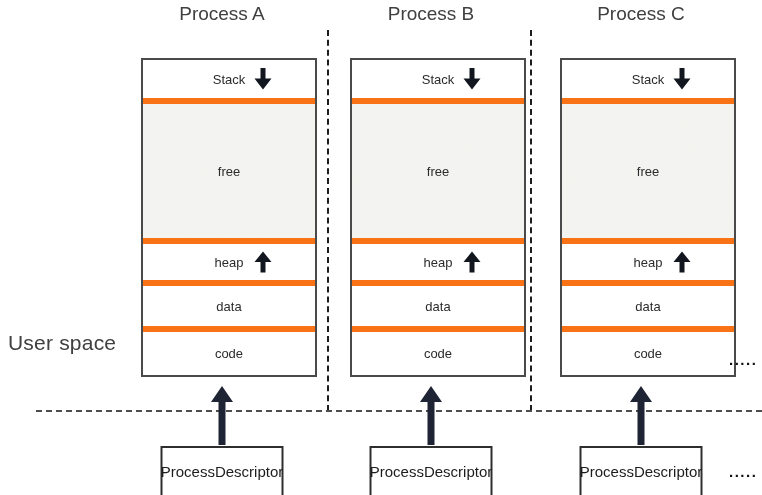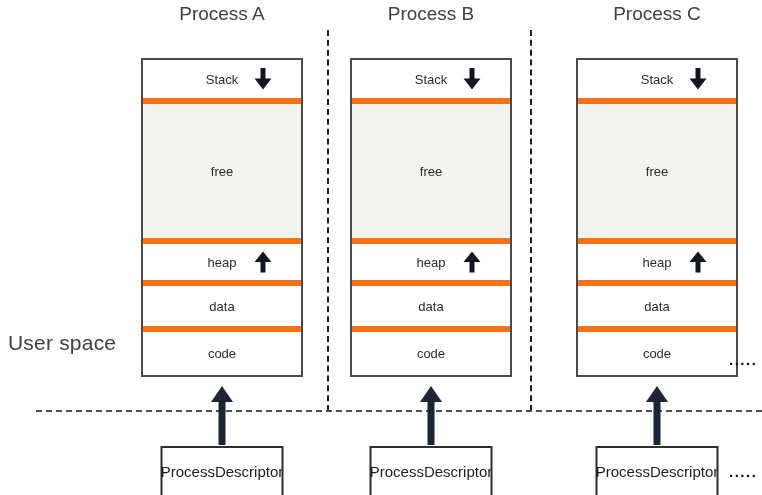--- a/index.html
+++ b/index.html
@@ -48,38 +48,38 @@
 
   
   .proc {
     position: absolute;
     top: 0;
     width: 162px;
     height: 495px;
   }
   .proc.col-a { left: 141px; }
   .proc.col-b { left: 350px; }
-  .proc.col-c { left: 576px; padding-left: 16px; }
+  .proc.col-c { left: 560px; padding-left: 16px; }
 
   .proc-title {
     position: absolute;
     top: 3px;
     left: 0;
     width: 100%;
     text-align: center;
     font-size: 19px;
     color: #404040;
     white-space: nowrap;
   }
 
   .mem-box {
     position: absolute;
     top: 58px;
     left: 0;
-    width: 162px;
+    width: 176px;
     height: 319px;
     border: 2px solid #4a4a4a;
     background: #ffffff;
     display: flex;
     flex-direction: column;
   }
   .mem-row {
     position: relative;
     display: flex;
     align-items: center;

